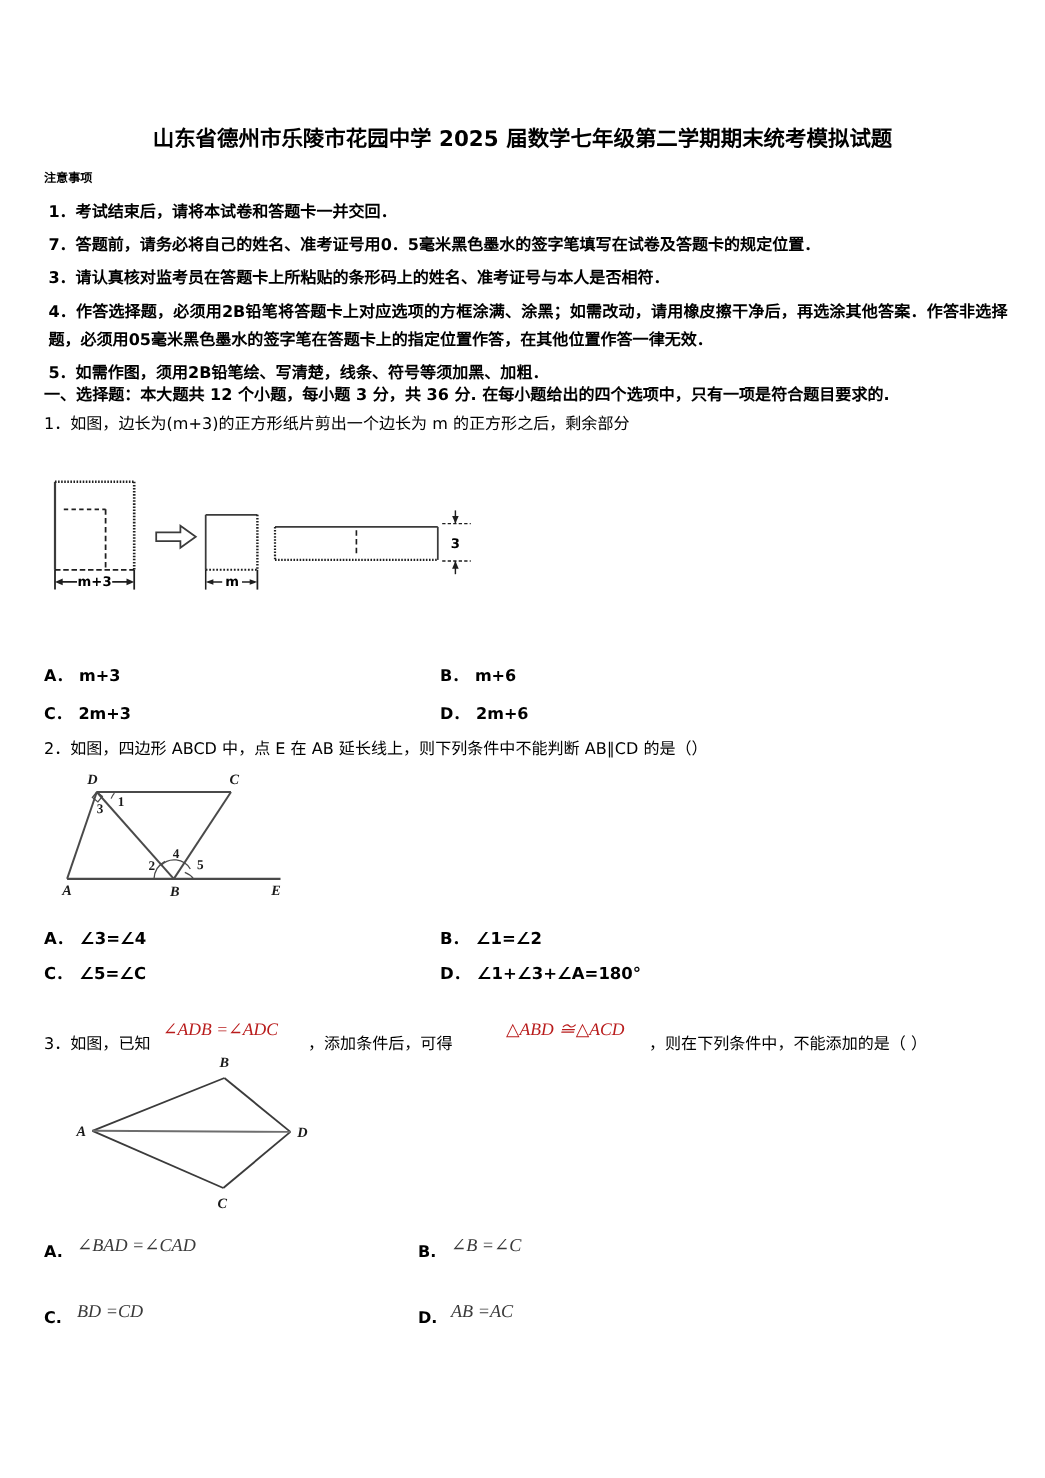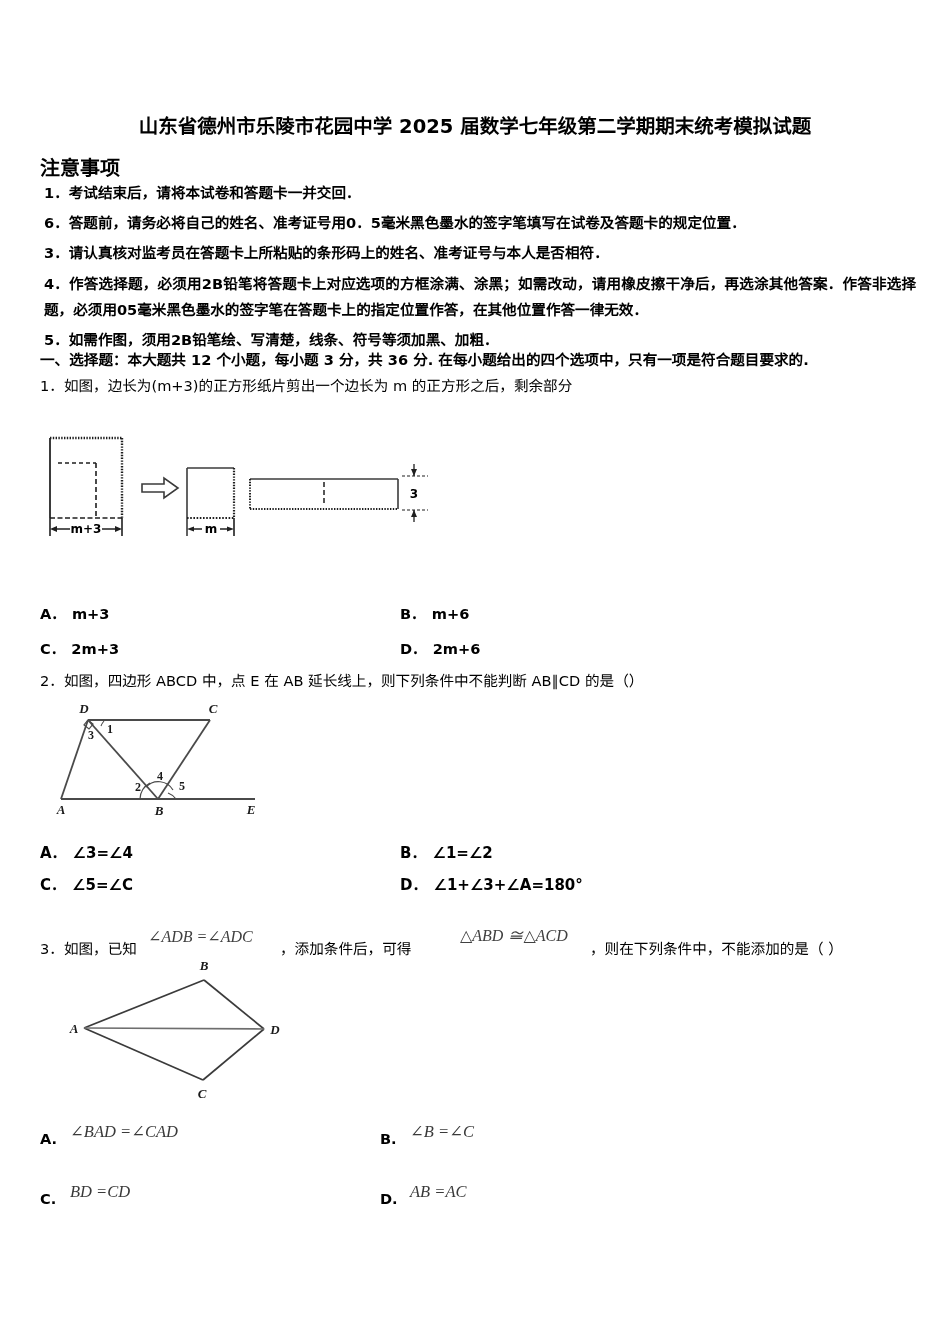--- a/index.html
+++ b/index.html
@@ -39,21 +39,21 @@
     letter-spacing: 0px;
     white-space: nowrap;
   }
 
   .notice-head {
     position: absolute;
     left: 40px;
     top: 152px;
     font-family: Liberation Mono, monospace;
     font-weight: bold;
-    font-size: 20px;
+    font-size: 11px;
   }
 
   .notice-list {
     position: absolute;
     left: 40px;
     top: 176px;
     width: 880px;
     font-family: "DejaVu Sans", "Liberation Sans", sans-serif;
     font-size: 14.6px;
     line-height: 26.2px;
@@ -105,21 +105,21 @@
   .opt-right { left: 360px; }
 
   
   .ang { font-size: 15px; }
 
   
   .math {
     font-family: "Liberation Serif", "DejaVu Serif", serif;
     font-style: italic;
     font-size: 16px;
-    color: #404040;
+    color: #b91c1c;
     white-space: nowrap;
   }
 
   
   #q3-stem {
     position: absolute;
     left: 40px;
     top: 918px;
     width: 890px;
     font-family: "DejaVu Sans", "Liberation Sans", sans-serif;
@@ -183,21 +183,21 @@
 <body>
 
 <div class="page">
 
   <div class="doc-title">山东省德州市乐陵市花园中学 2025 届数学七年级第二学期期末统考模拟试题</div>
 
   <div class="notice-head">注意事项</div>
 
   <div class="notice-list">
     <p>1．考试结束后，请将本试卷和答题卡一并交回．</p>
-    <p>6．答题前，请务必将自己的姓名、准考证号用0．5毫米黑色墨水的签字笔填写在试卷及答题卡的规定位置．</p>
+    <p>7．答题前，请务必将自己的姓名、准考证号用0．5毫米黑色墨水的签字笔填写在试卷及答题卡的规定位置．</p>
     <p>3．请认真核对监考员在答题卡上所粘贴的条形码上的姓名、准考证号与本人是否相符．</p>
     <p>4．作答选择题，必须用2B铅笔将答题卡上对应选项的方框涂满、涂黑；如需改动，请用橡皮擦干净后，再选涂其他答案．作答非选择题，必须用05毫米黑色墨水的签字笔在答题卡上的指定位置作答，在其他位置作答一律无效．</p>
     <p>5．如需作图，须用2B铅笔绘、写清楚，线条、符号等须加黑、加粗．</p>
   </div>
 
   <div class="section-head">一、选择题：本大题共 12 个小题，每小题 3 分，共 36 分. 在每小题给出的四个选项中，只有一项是符合题目要求的.</div>
 
   <div class="q-stem" id="q1-stem-a">1．如图，边长为(m+3)的正方形纸片剪出一个边长为 m 的正方形之后，剩余部分</div>
 
 

